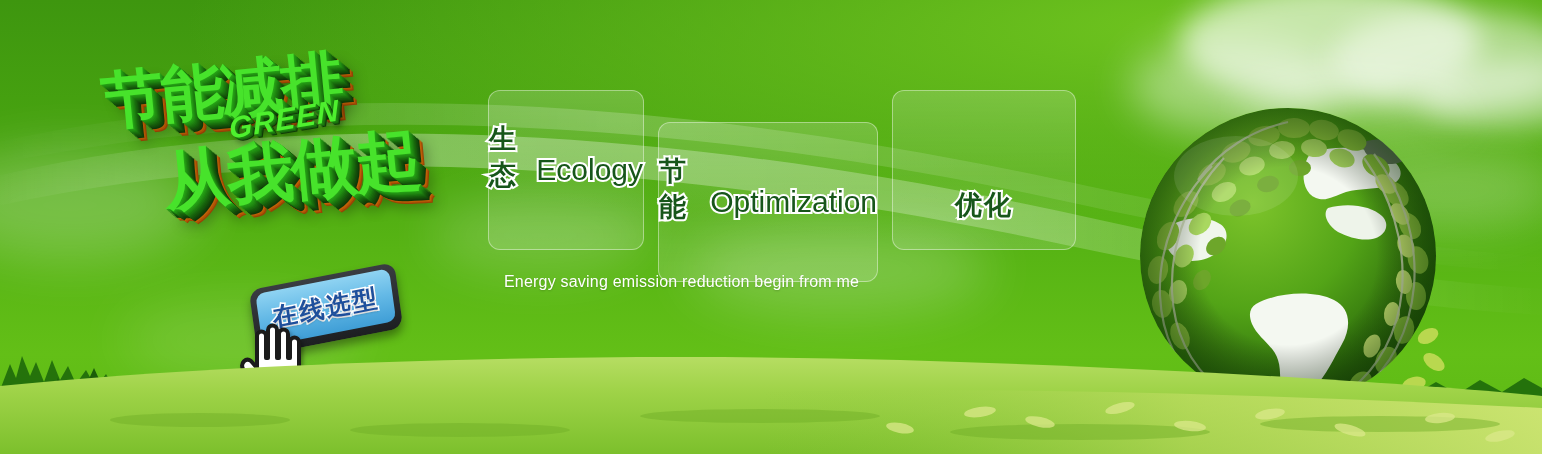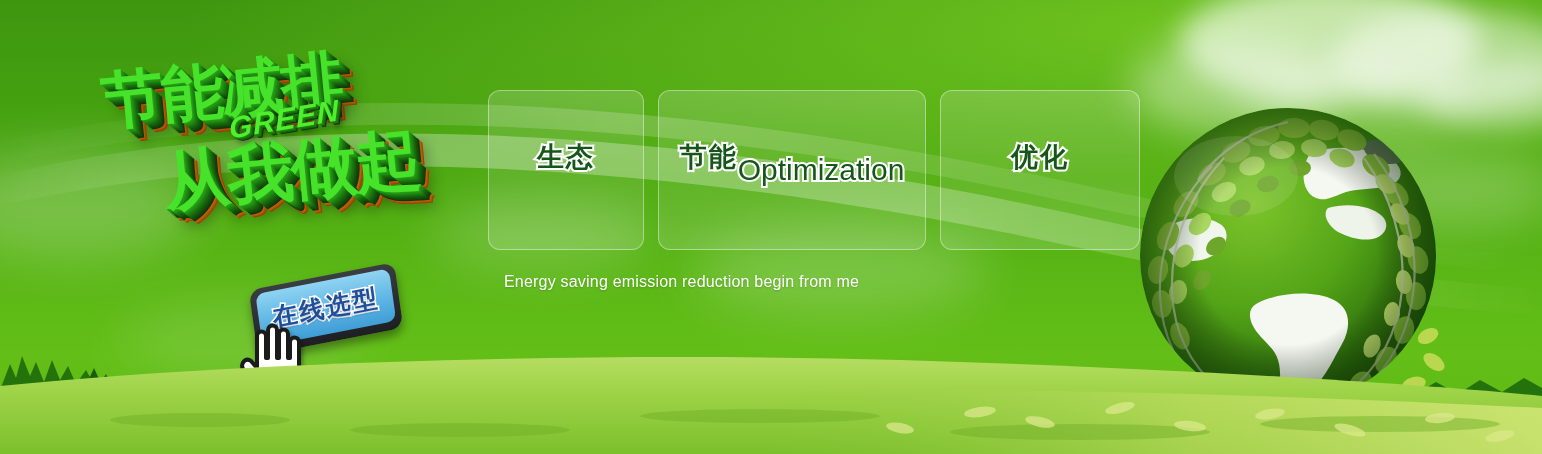--- a/index.html
+++ b/index.html
@@ -104,22 +104,22 @@
   
   .cards{position:absolute;left:488px;top:90px;display:flex;gap:14px;}
   .card{
     width:156px;height:160px;
     border-radius:12px;
     background:linear-gradient(180deg,rgba(255,255,255,.17) 0%,rgba(255,255,255,.08) 55%,rgba(255,255,255,.14) 100%);
     border:1px solid rgba(255,255,255,.40);
     display:flex;flex-direction:row;align-items:center;justify-content:center;
     box-sizing:border-box;
   }
-  .card.wide{width:268px;}
-  .card.wide2{width:200px;}
+  .card.wide{width:220px;margin-top:32px;}
+  .card.wide2{width:184px;align-items:flex-end;}
   .card-cn{
     font-size:27px;font-weight:bold;color:#17561a;
     -webkit-text-stroke:4px #ffffff;paint-order:stroke fill;
     margin-bottom:26px;letter-spacing:2px;
   }
   .card-en{
     font-size:30px;color:#17561a;
     -webkit-text-stroke:4px #ffffff;paint-order:stroke fill;
     letter-spacing:0px;
   }
@@ -182,20 +182,21 @@
   </div>
   <svg class="cursor" viewBox="0 0 74 86">
     <path d="M18,84 L12,62 L5,49 C2,43 8,37 13,41 L19,48 L19,16 C19,10 28,10 28,16 L28,38 L30,38 L30,10
              C30,4 39,4 39,10 L39,38 L41,38 L41,14 C41,8 50,8 50,14 L50,38 L52,38 L52,22
              C52,16 61,16 61,22 L61,52 C61,66 56,76 52,84 Z" fill="#ffffff" stroke="#1b1b1b" stroke-width="4" stroke-linejoin="round"></path>
   </svg>
 
   <div class="cards">
     <div class="card">
       <div class="card-cn">生态</div>
+      <div class="card-en">Ecology</div>
     </div>
     <div class="card wide">
       <div class="card-cn">节能</div>
       <div class="card-en">Optimization</div>
     </div>
     <div class="card wide2">
       <div class="card-cn">优化</div>
     </div>
   </div>
 

